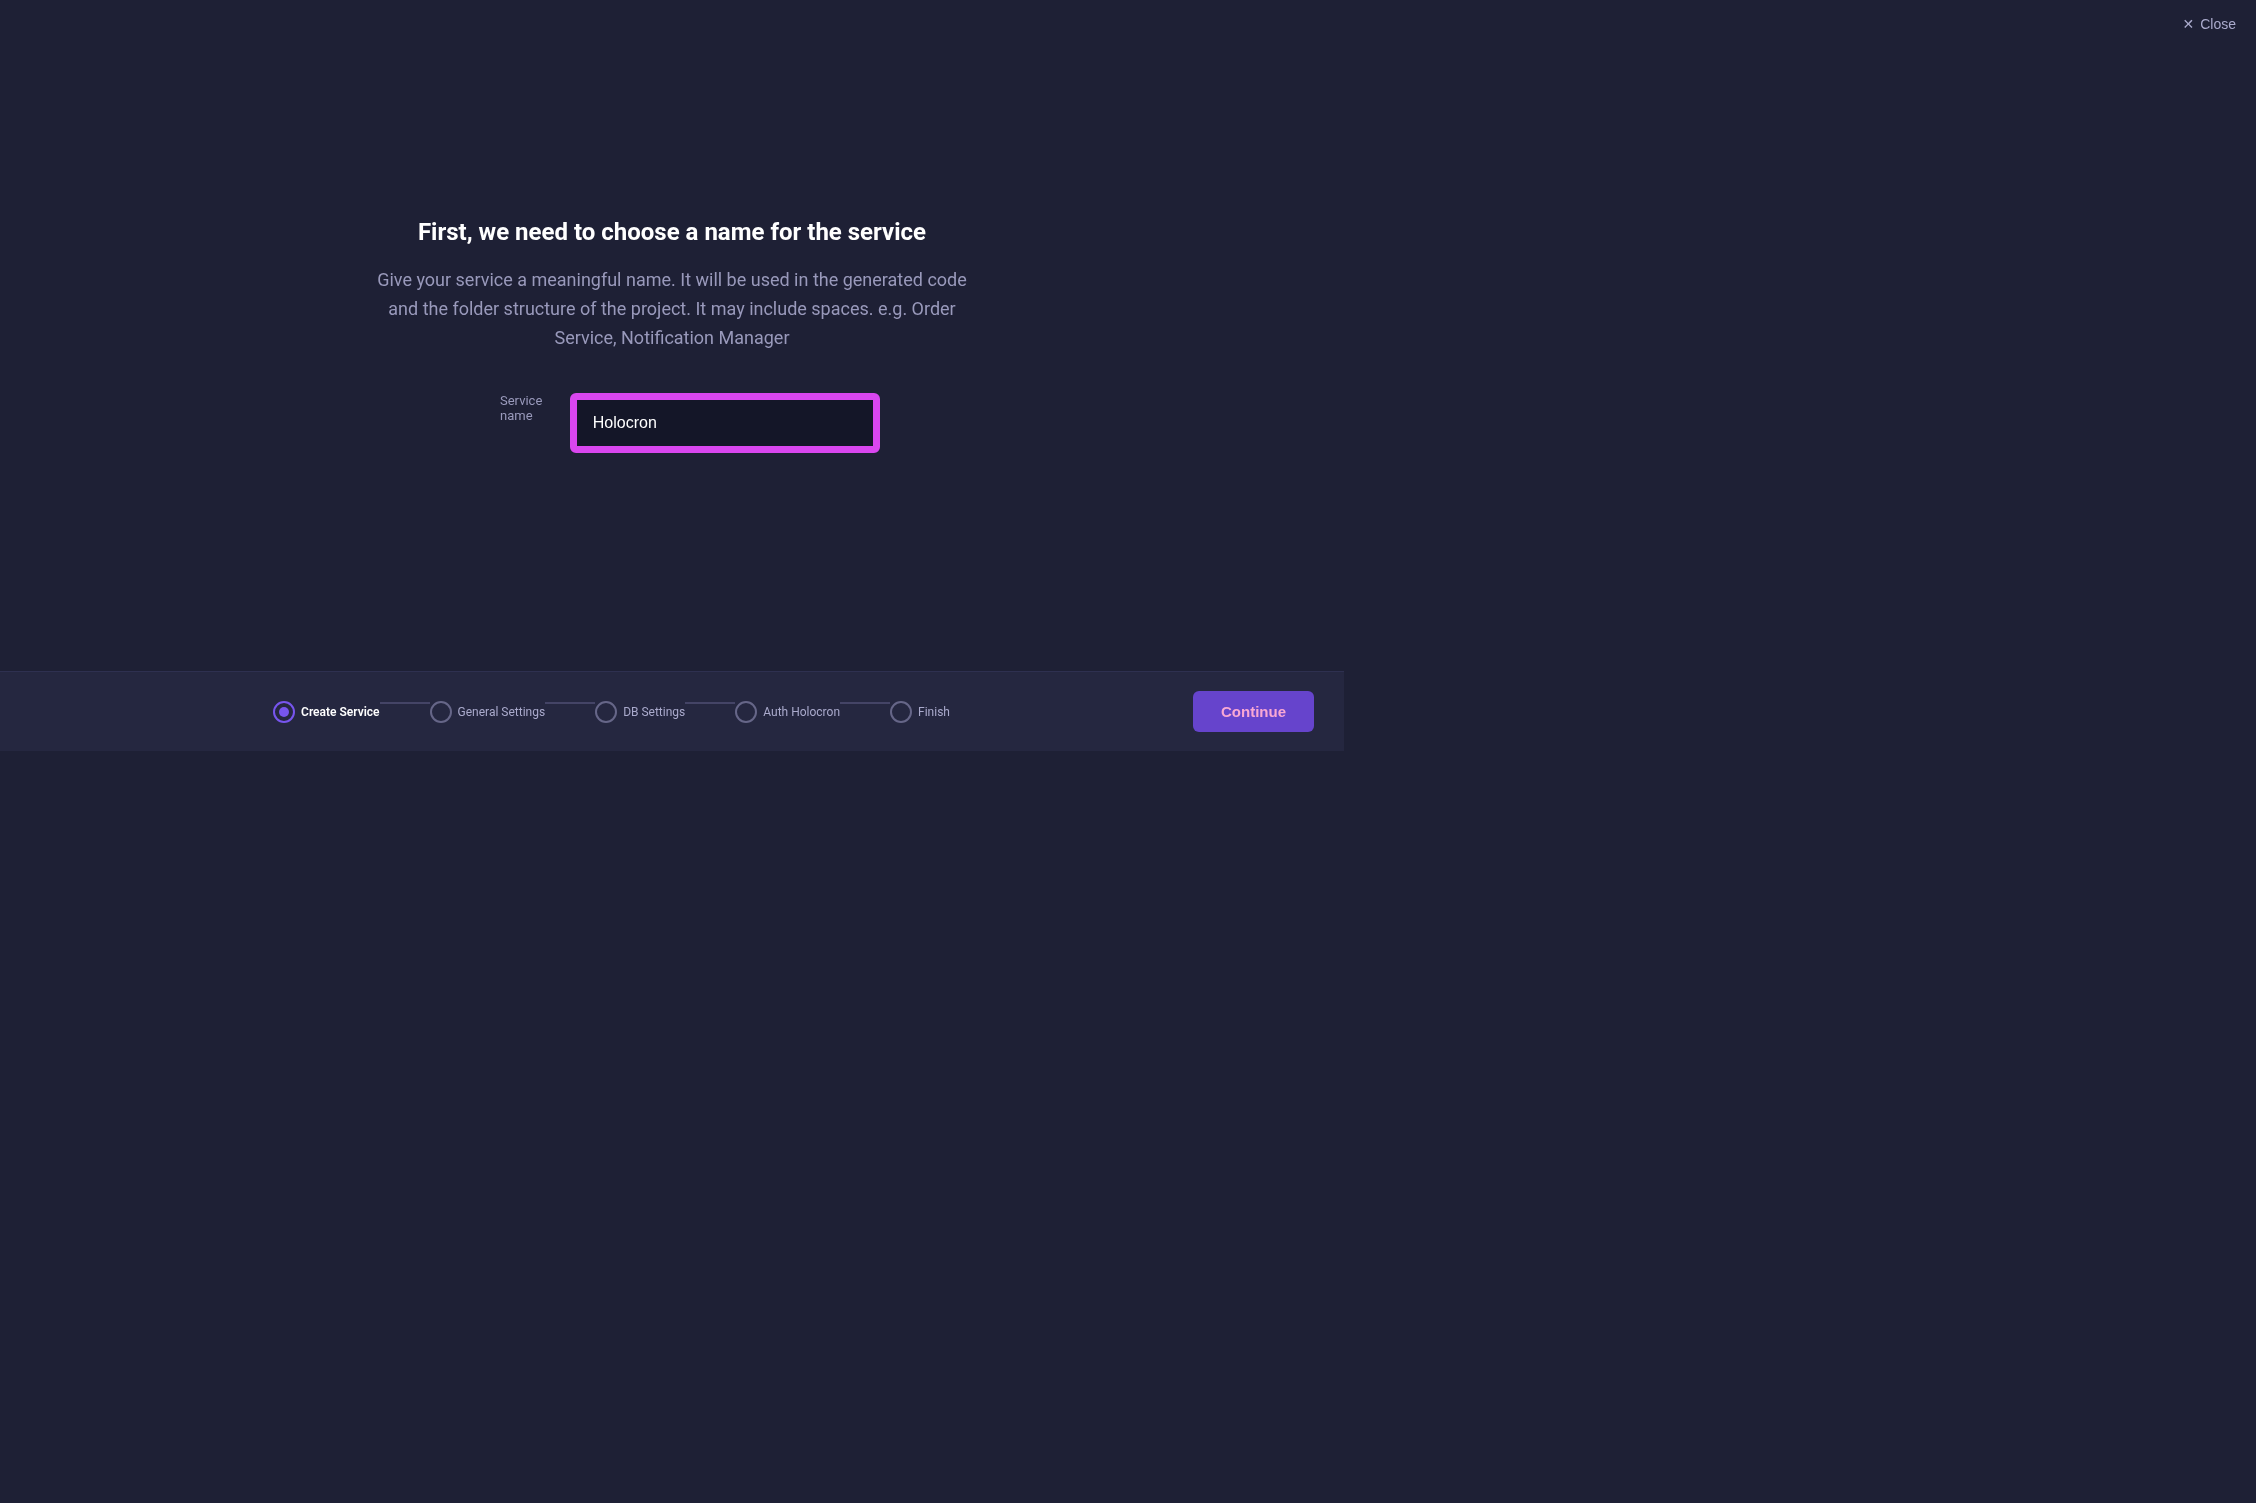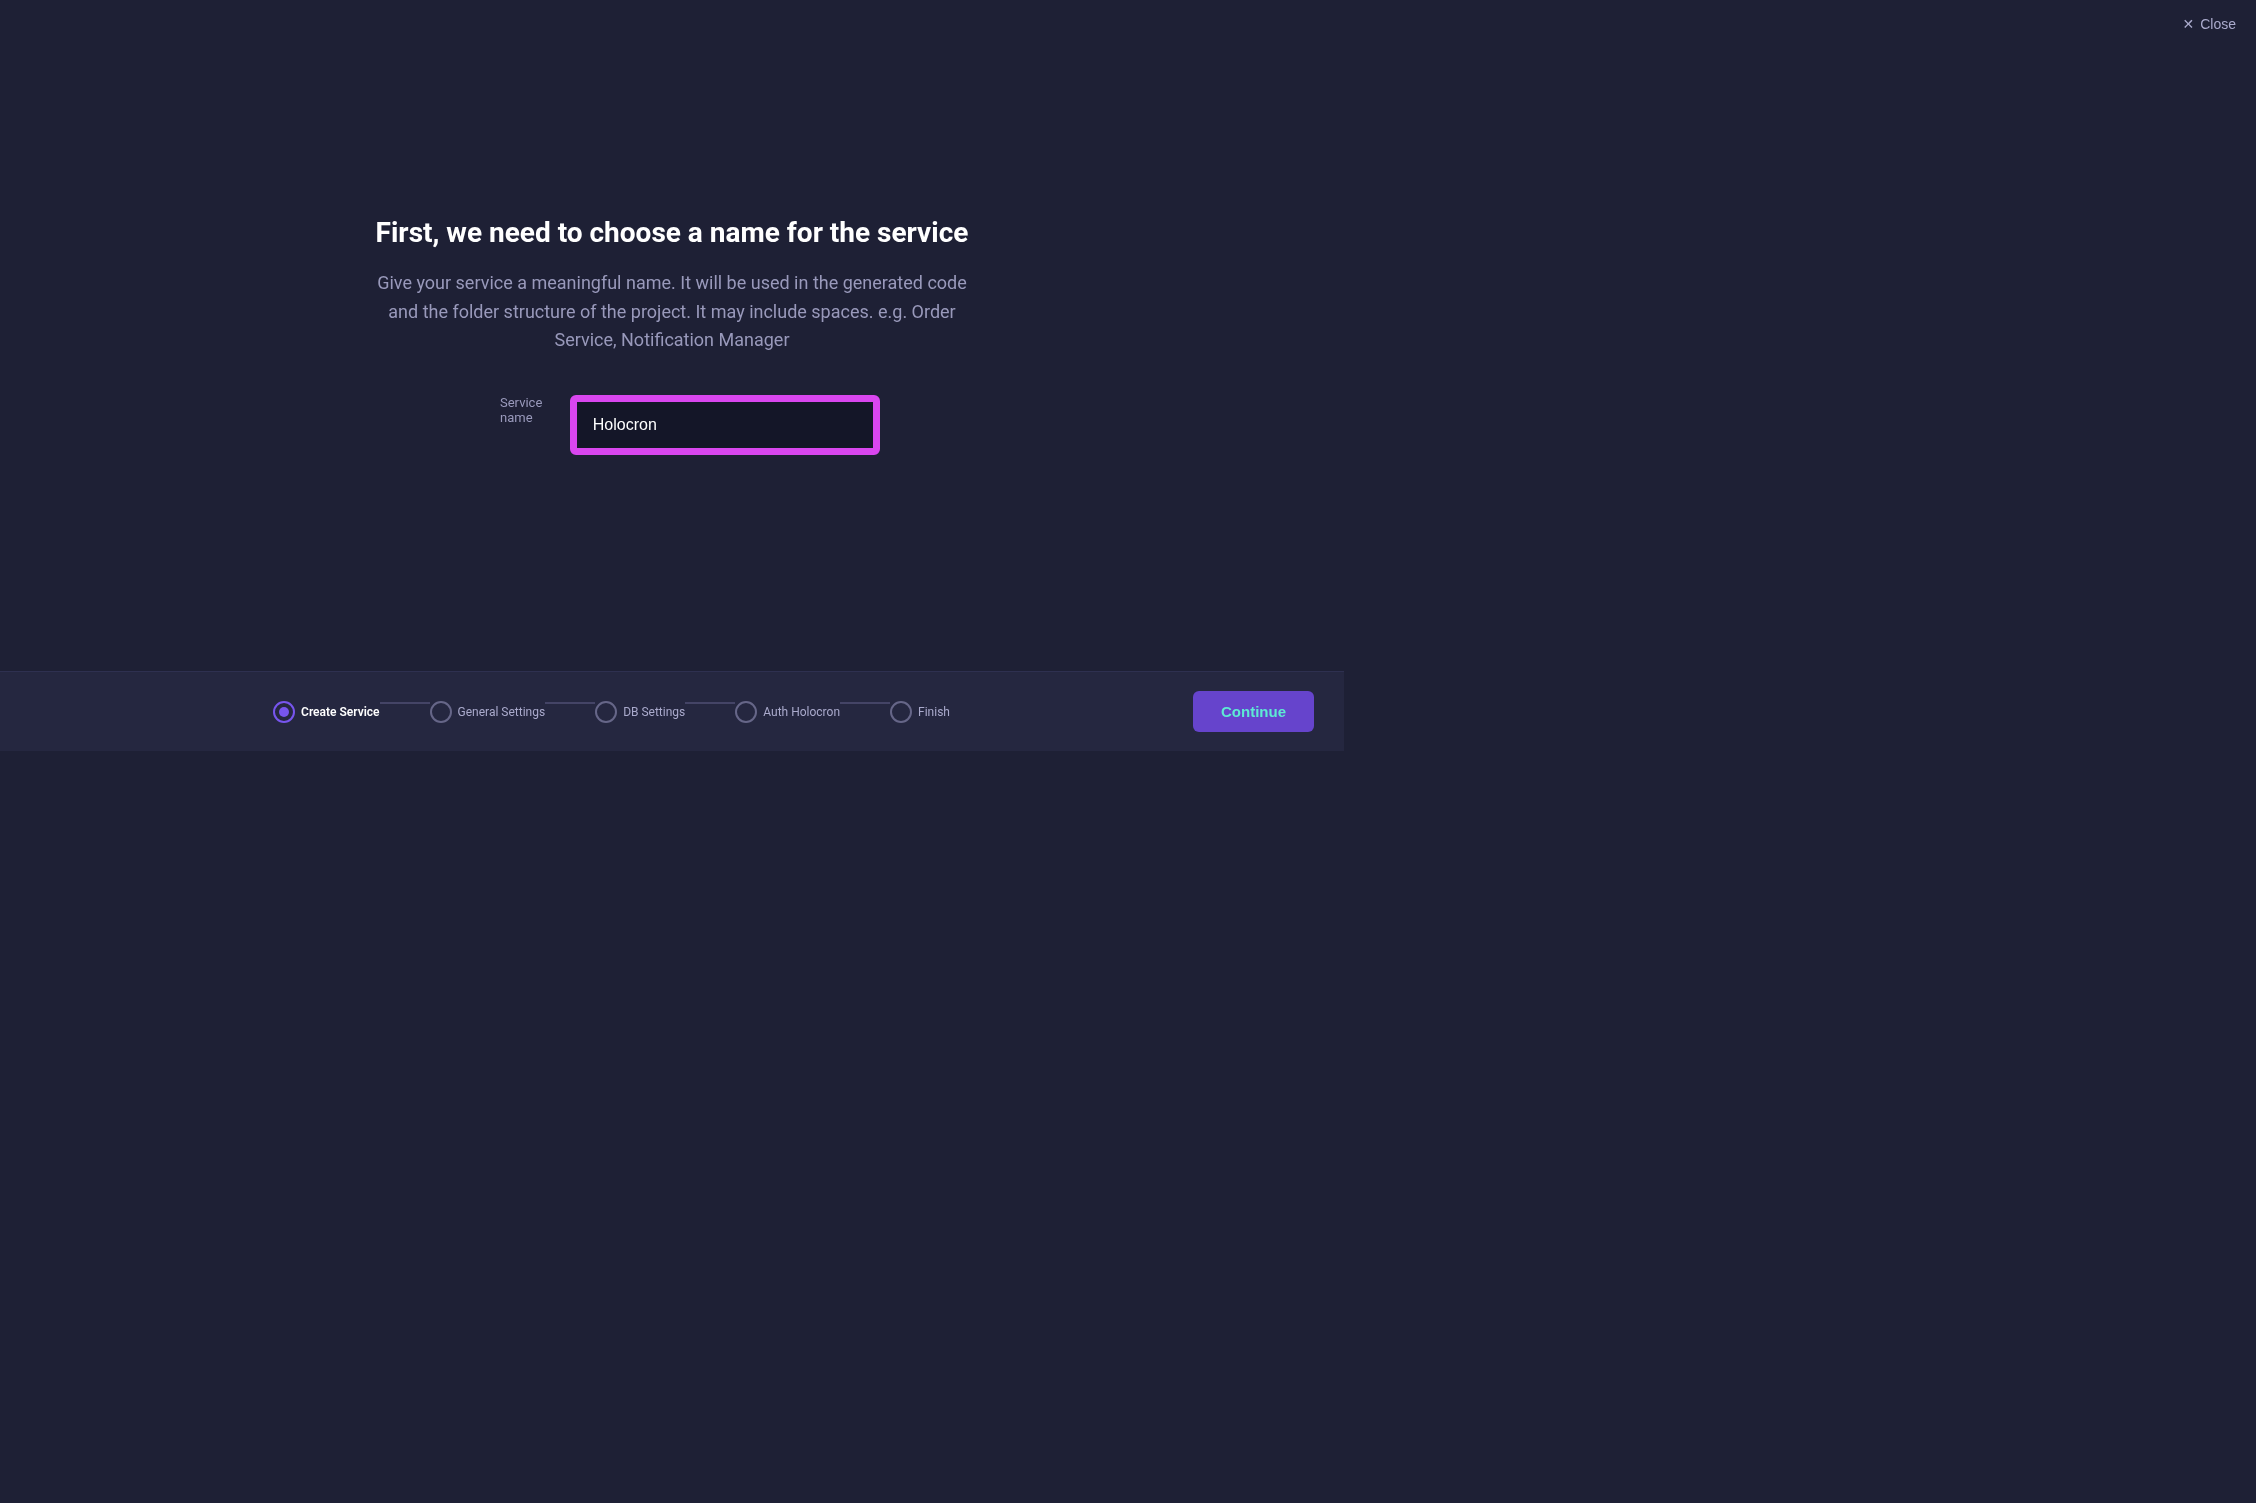--- a/index.html
+++ b/index.html
@@ -37,21 +37,21 @@
     .main-content {
       flex: 1;
       display: flex;
       flex-direction: column;
       align-items: center;
       justify-content: center;
       padding: 40px 20px;
     }
 
     .title {
-      font-size: 28px;
+      font-size: 24px;
       font-weight: 700;
       color: #ffffff;
       text-align: right;
       margin-bottom: 20px;
     }
 
     .description {
       font-size: 18px;
       color: #9999bb;
       text-align: center;
@@ -145,21 +145,21 @@
 
     .step-connector {
       width: 50px;
       height: 2px;
       background-color: #444466;
       margin-bottom: 18px;
     }
 
     .continue-button {
       background-color: #6644cc;
-      color: #5eead4;
+      color: #f9a8d4;
       border: none;
       border-radius: 6px;
       padding: 12px 28px;
       font-size: 15px;
       font-weight: 600;
       cursor: pointer;
       white-space: nowrap;
     }
   </style>
 </head>

